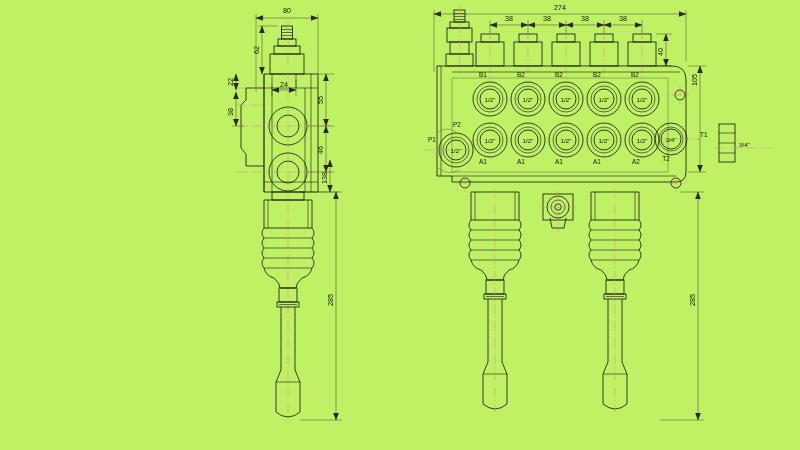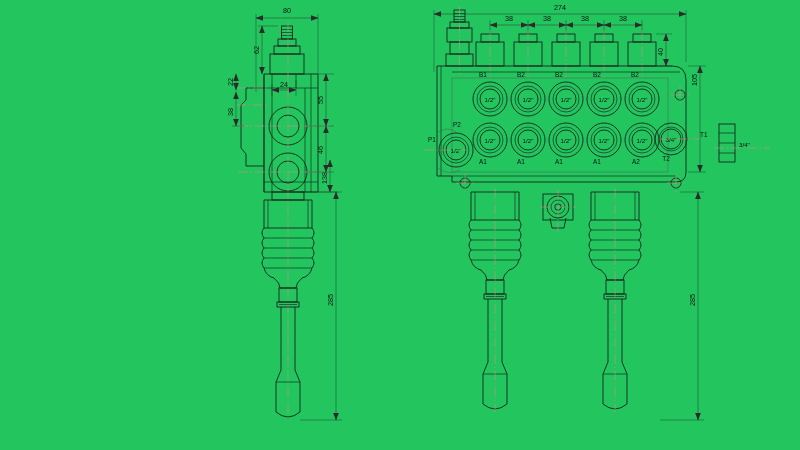--- a/index.html
+++ b/index.html
@@ -1,18 +1,18 @@
 <!DOCTYPE html>
 <html><head>
 <meta charset="utf-8">
 <style>
   html,body{margin:0;padding:0;background:#ffffff;}
   body{width:800px;height:450px;overflow:hidden;
        font-family:"Liberation Sans", sans-serif;color:#1a1a1a;}
-  #stage{position:relative;width:800px;height:450px;background:#22c55e;}
+  #stage{position:relative;width:800px;height:450px;background:#bef264;}
   svg{display:block;}
   .lbl{font-family:"Liberation Sans", sans-serif;fill:#111;}
   .dimtxt{font-size:7.2px;}
   .porttxt{font-size:6.4px;}
   .sizetxt{font-size:6.2px;}
 </style>
 </head>
 <body>
 
 <div id="stage">

